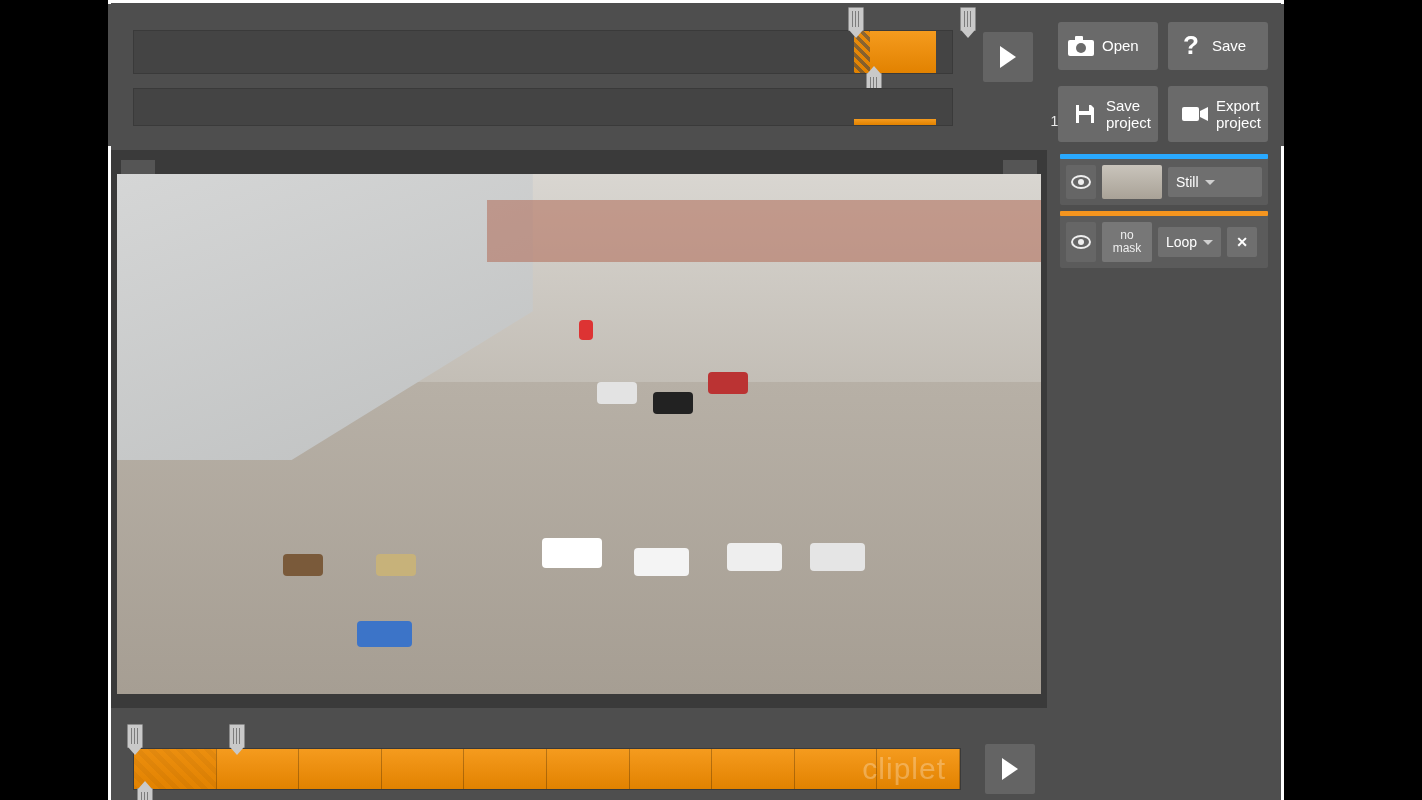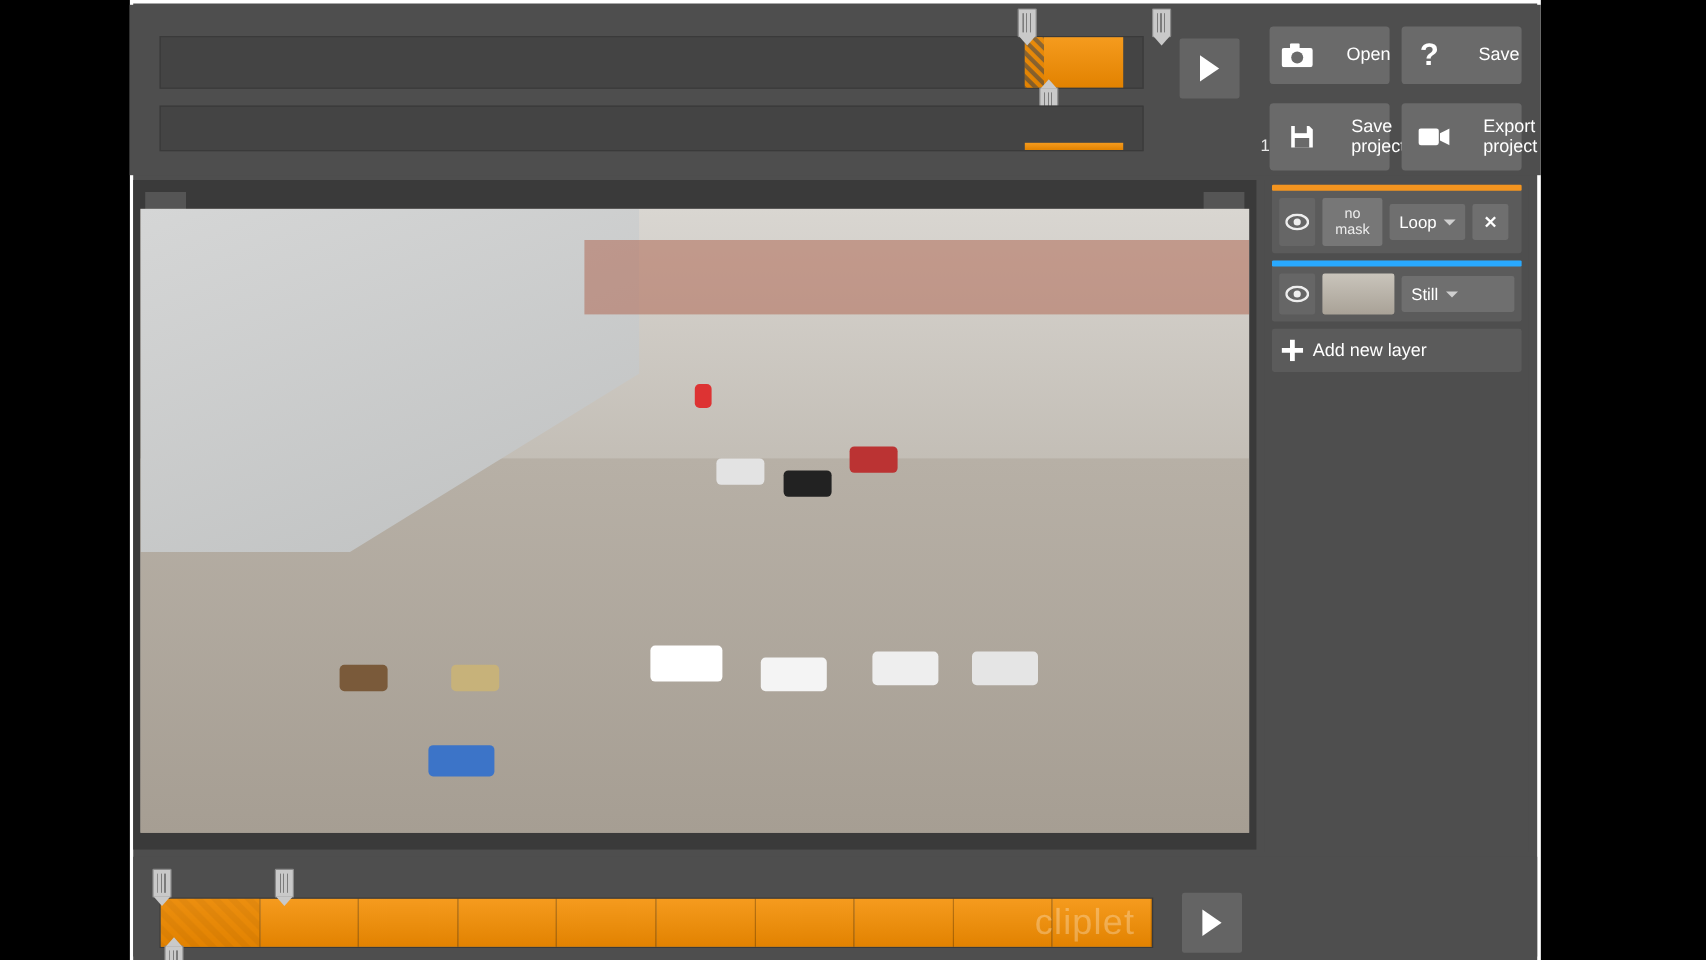--- a/index.html
+++ b/index.html
@@ -126,21 +126,21 @@
     font-size:15px;
     color:#fff;
     line-height:1.15;
   }
   .tb-btn.tall { height: 56px; padding-left: 14px; }
   .tb-btn .ic {
     width:26px;height:26px;margin-right:8px;
     display:flex;align-items:center;justify-content:center;
     flex:0 0 auto;
   }
-  .tb-btn .txt {white-space:pre;margin-left:20px;}
+  .tb-btn .txt {white-space:pre;}
   .btn-open  { left: 950px; top: 18px; width: 100px;}
   .btn-help  { left:1060px; top: 18px; width: 100px;}
   .btn-save  { left: 950px; top: 82px; width: 100px; height:56px;}
   .btn-export{ left:1060px; top: 82px; width: 100px; height:56px;}
 
   
   .preview-pane {
     position:absolute;
     left: 3px; top: 150px;
     width: 936px; height: 558px;
@@ -358,20 +358,37 @@
       <div class="car" style="left:26%;top:86%;background:#3c74c8;width:55px;height:26px"></div>
       <div class="car" style="left:18%;top:73%;background:#7a5a3a"></div>
       <div class="car" style="left:28%;top:73%;background:#c7b27a"></div>
       <div class="car" style="left:50%;top:28%;background:#d33;width:14px;height:20px"></div>
     </div>
   </div>
 
   <div class="layers-panel">
 
     <div class="layer-card">
+      <div class="bar-blue"></div>
+      <div class="layer-row">
+        <div class="eye-box">
+          <svg width="20" height="14" viewBox="0 0 20 14">
+              <ellipse cx="10" cy="7" rx="9" ry="6" fill="none" stroke="#eee" stroke-width="2"></ellipse>
+              <circle cx="10" cy="7" r="3" fill="#eee"></circle>
+            </svg>
+        </div>
+        <div class="thumb"></div>
+        <div class="select-box" style="flex:1">
+          <span>Still</span>
+          <span class="caret"></span>
+        </div>
+      </div>
+    </div>
+
+    <div class="layer-card">
       <div class="bar-orange"></div>
       <div class="layer-row">
         <div class="eye-box" style="height:40px">
           <svg width="20" height="14" viewBox="0 0 20 14">
               <ellipse cx="10" cy="7" rx="9" ry="6" fill="none" stroke="#eee" stroke-width="2"></ellipse>
               <circle cx="10" cy="7" r="3" fill="#eee"></circle>
             </svg>
         </div>
         <div class="thumb nomask">
           <span><span>no</span><br><span>mask</span></span>
@@ -379,43 +396,20 @@
         <div class="select-box">
           <span>Loop</span>
           <span class="caret"></span>
         </div>
         <div class="close-box">
           <span>✕</span>
         </div>
       </div>
     </div>
 
-    <div class="layer-card">
-      <div class="bar-blue"></div>
-      <div class="layer-row">
-        <div class="eye-box">
-          <svg width="20" height="14" viewBox="0 0 20 14">
-              <ellipse cx="10" cy="7" rx="9" ry="6" fill="none" stroke="#eee" stroke-width="2"></ellipse>
-              <circle cx="10" cy="7" r="3" fill="#eee"></circle>
-            </svg>
-        </div>
-        <div class="thumb"></div>
-        <div class="select-box" style="flex:1">
-          <span>Still</span>
-          <span class="caret"></span>
-        </div>
-      </div>
-    </div>
-
-    <div class="add-layer">
-      <svg width="18" height="18" viewBox="0 0 18 18">
-          <path fill="#fff" d="M7 0h4v7h7v4h-7v7H7v-7H0V7h7z"></path>
-        </svg>
-      <span>Add new layer</span>
-    </div>
   </div>
 
   <div class="bottom-strip">
     <div class="frames">
       <div class="frame-cell"></div>
         <div class="frame-cell"></div>
         <div class="frame-cell"></div>
       <div class="frame-cell"></div>
         <div class="frame-cell"></div>
         <div class="frame-cell"></div>

